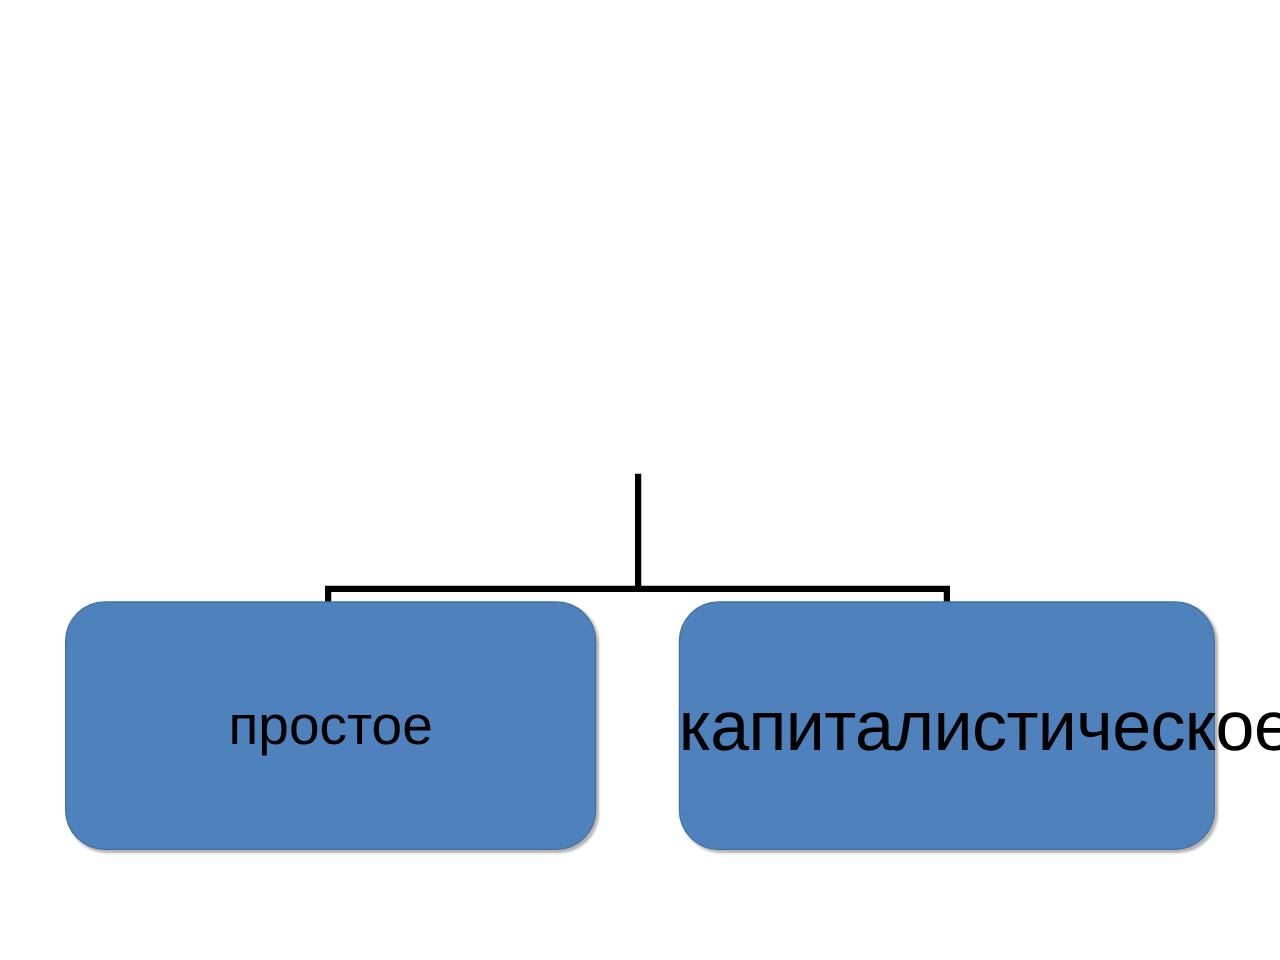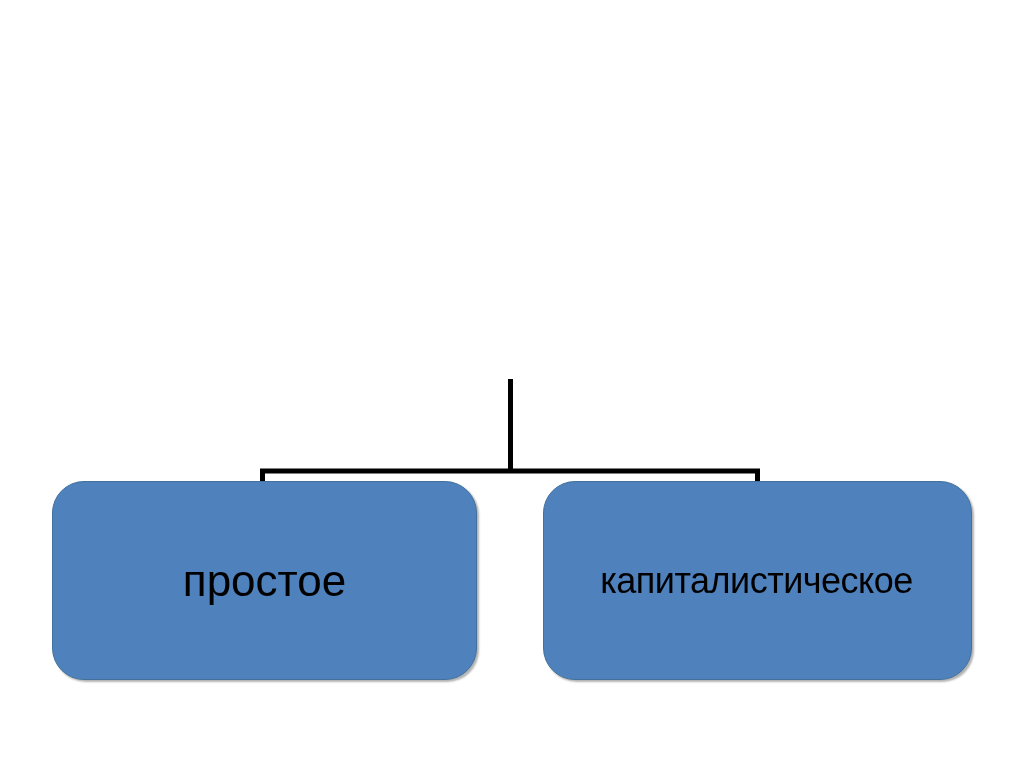--- a/index.html
+++ b/index.html
@@ -82,21 +82,21 @@
 
   
   #node-capitalist {
     left: 543px;
     top: 481px;
     width: 429px;
     height: 199px;
   }
   #node-capitalist .node-label {
     
-    font-size: 36px;
+    font-size: 56px;
     letter-spacing: -0.5px;
     transform: translateX(-1px);
   }
 </style>
 </head>
 <body>
 
 <div id="slide">
 
   <svg class="connector-layer" viewBox="0 0 1024 768" width="1024" height="768" xmlns="http://www.w3.org/2000/svg">

